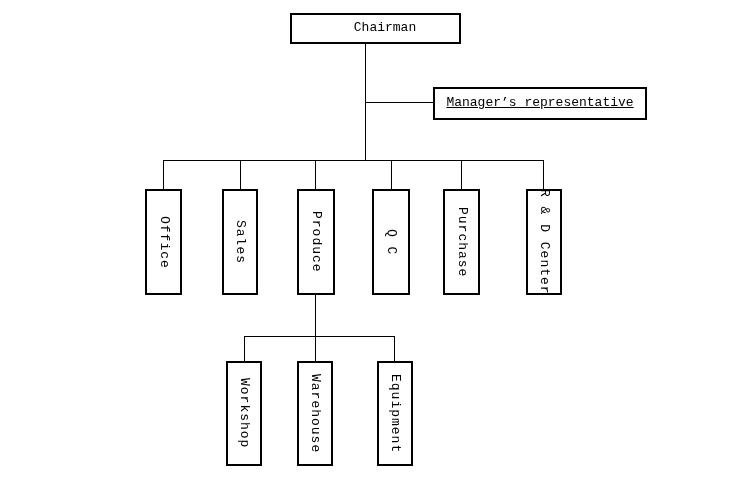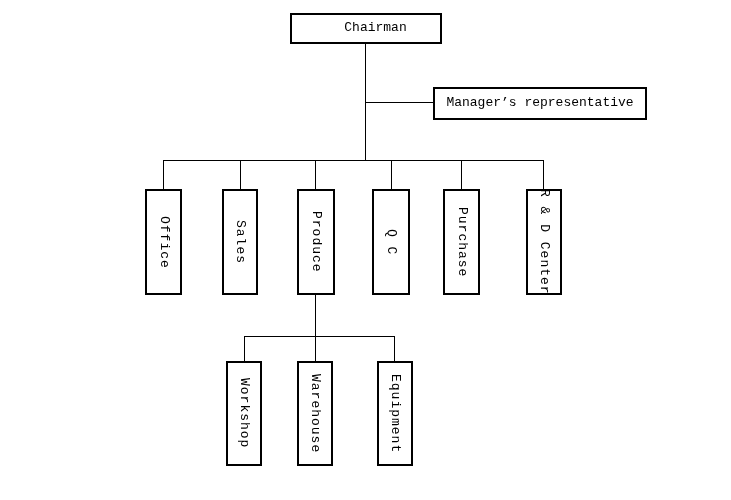--- a/index.html
+++ b/index.html
@@ -51,25 +51,25 @@
   <div class="line" style="left:315px; top:160px; width:1px; height:29px;"></div>
   <div class="line" style="left:391px; top:160px; width:1px; height:29px;"></div>
   <div class="line" style="left:461px; top:160px; width:1px; height:29px;"></div>
   <div class="line" style="left:543px; top:160px; width:1px; height:29px;"></div>
   <div class="line" style="left:315px; top:295px; width:1px; height:41px;"></div>
   <div class="line" style="left:244px; top:336px; width:151px; height:1px;"></div>
   <div class="line" style="left:244px; top:336px; width:1px; height:25px;"></div>
   <div class="line" style="left:315px; top:336px; width:1px; height:25px;"></div>
   <div class="line" style="left:394px; top:336px; width:1px; height:25px;"></div>
 
-  <div class="box" style="left:290px; top:13px; width:152px; height:31px;padding-left:19px;">
+  <div class="box" style="left:290px; top:13px; width:171px; height:31px;padding-left:19px;">
     <span>Chairman</span>
   </div>
 
-  <div class="box" style="left:433px; top:87px; width:214px; height:33px;">
+  <div class="box" style="left:433px; top:87px; width:214px; height:33px;text-decoration:underline;">
     <span>Manager’s representative</span>
   </div>
 
   <div class="box vbox" style="left:145px; top:189px; width:37px; height:106px;">
     <span>Office</span>
   </div>
   <div class="box vbox" style="left:222px; top:189px; width:36px; height:106px;">
     <span>Sales</span>
   </div>
   <div class="box vbox" style="left:297px; top:189px; width:38px; height:106px;">

